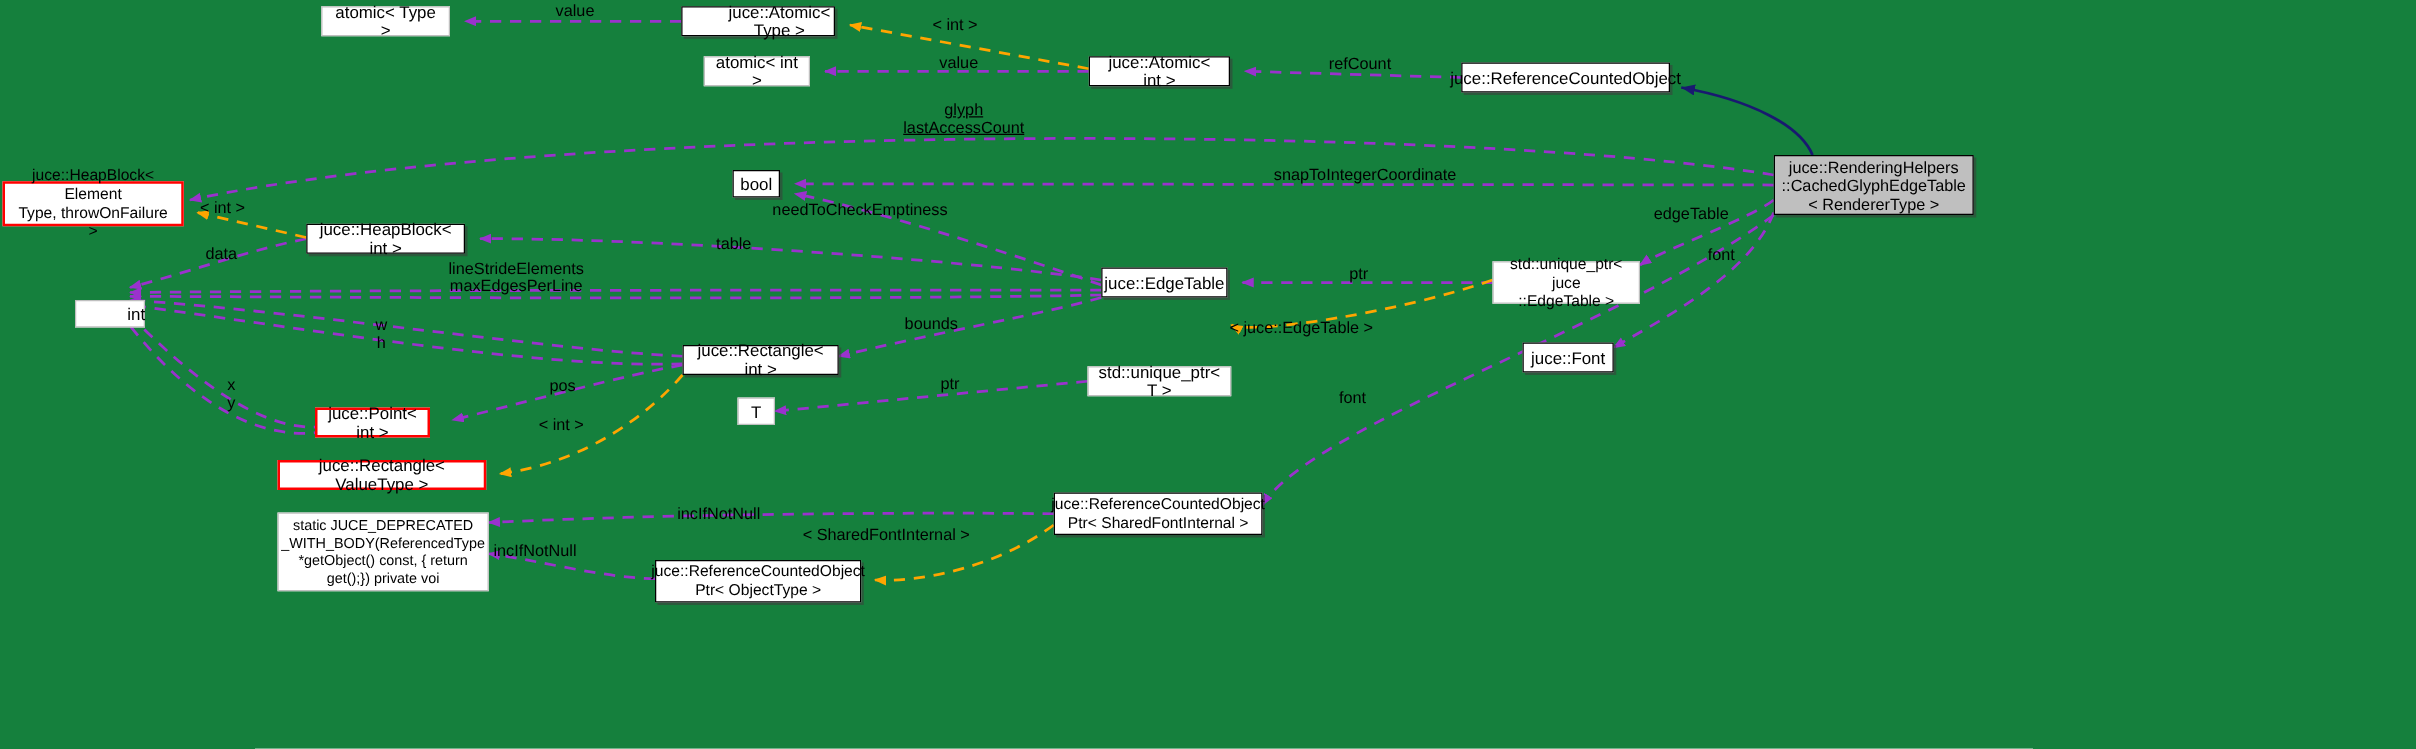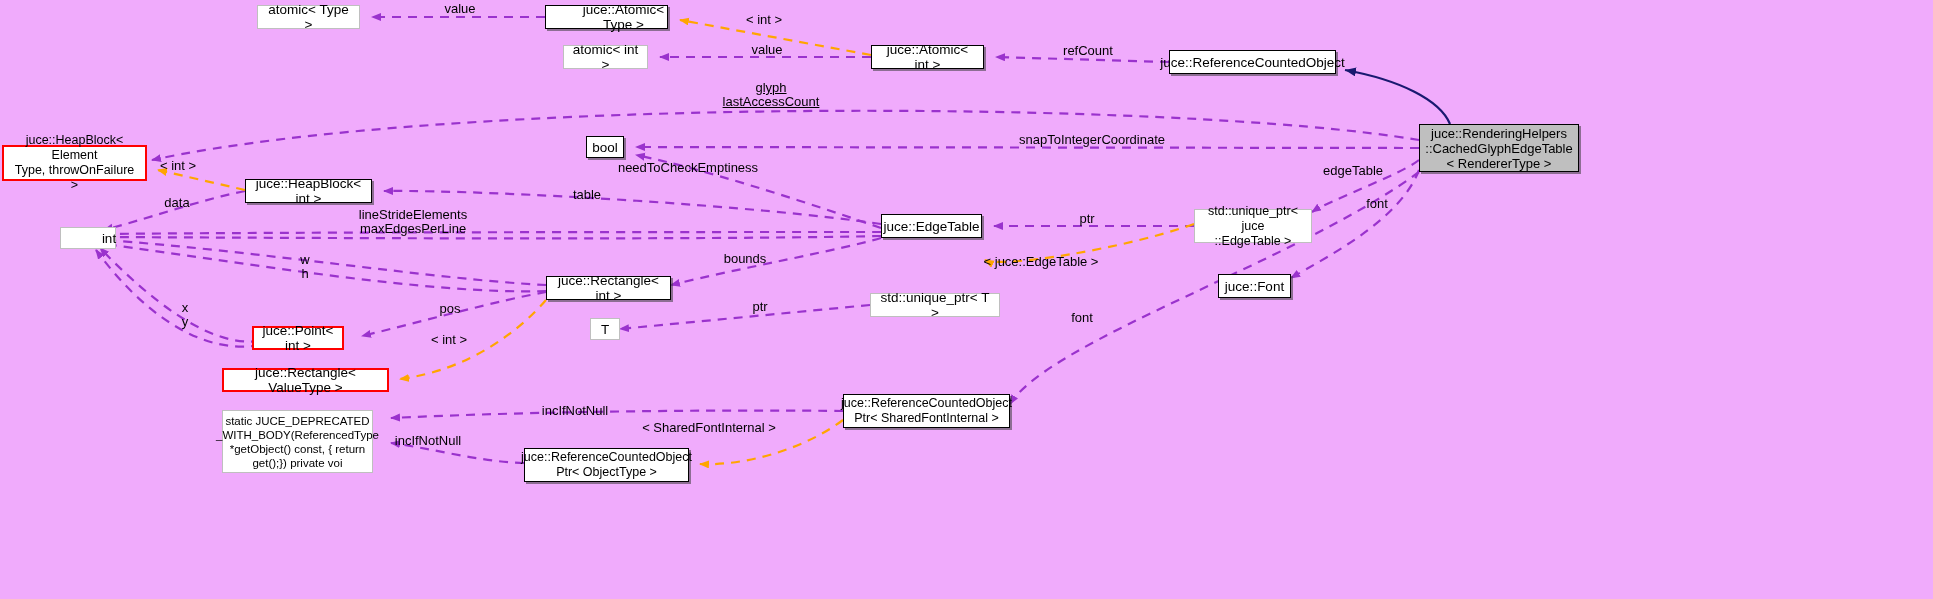--- a/index.html
+++ b/index.html
@@ -5,21 +5,21 @@
 <style>
   html, body {
     margin: 0;
     padding: 0;
     background: #ffffff;
   }
   #canvas {
     position: relative;
     width: 1933px;
     height: 599px;
-    background: #f0abfc;
+    background: #15803d;
     font-family: "Liberation Sans", "DejaVu Sans", sans-serif;
     overflow: hidden;
   }
   svg#edges {
     position: absolute;
     left: 0;
     top: 0;
     width: 1933px;
     height: 599px;
     pointer-events: none;
@@ -133,33 +133,33 @@
   <div class="node plain" style="left:563px;  top:45px;  width:85px;  height:24px;">atomic&lt; int &gt;</div>
   <div class="node doc" style="left:871px;  top:45px;  width:113px; height:24px;">juce::Atomic&lt; int &gt;</div>
   <div class="node doc" style="left:1169px; top:50px; width:167px; height:24px;">juce::ReferenceCountedObject</div>
   <div class="node focus" style="left:1419px; top:124px; width:160px; height:48px; font-size:13px; line-height:15px;">juce::RenderingHelpers
 ::CachedGlyphEdgeTable
 &lt; RendererType &gt;</div>
   <div class="node red" style="left:2px;   top:145px; width:145px; height:36px; font-size:12.5px; line-height:15px;">juce::HeapBlock&lt; Element
 Type, throwOnFailure &gt;</div>
   <div class="node doc" style="left:586px;  top:136px; width:38px;  height:22px;">bool</div>
   <div class="node doc" style="left:245px;  top:179px; width:127px; height:24px;">juce::HeapBlock&lt; int &gt;</div>
-  <div class="node plain" style="left:60px;   top:227px; width:52px;  height:22px;padding-left:48px;">int</div>
+  <div class="node plain" style="left:60px;   top:240px; width:52px;  height:22px;padding-left:48px;">int</div>
   <div class="node doc" style="left:881px;  top:214px; width:101px; height:24px;">juce::EdgeTable</div>
   <div class="node plain" style="left:1194px; top:209px; width:118px; height:34px; font-size:12.5px; line-height:15px;">std::unique_ptr&lt; juce
 ::EdgeTable &gt;</div>
   <div class="node doc" style="left:1218px; top:274px; width:73px;  height:24px;">juce::Font</div>
   <div class="node doc" style="left:546px;  top:276px; width:125px; height:24px;">juce::Rectangle&lt; int &gt;</div>
-  <div class="node plain" style="left:870px;  top:293px; width:130px; height:24px;">std::unique_ptr&lt; T &gt;</div>
+  <div class="node plain" style="left:870px;  top:293px; width:115px; height:24px;">std::unique_ptr&lt; T &gt;</div>
   <div class="node plain" style="left:590px;  top:318px; width:30px;  height:22px;">T</div>
   <div class="node red" style="left:252px;  top:326px; width:92px; height:24px;">juce::Point&lt; int &gt;</div>
   <div class="node red" style="left:222px; top:368px; width:167px; height:24px;">juce::Rectangle&lt; ValueType &gt;</div>
   <div class="node doc" style="left:843px; top:394px; width:167px; height:34px; font-size:12.5px; line-height:15px;">juce::ReferenceCountedObject
 Ptr&lt; SharedFontInternal &gt;</div>
-  <div class="node plain" style="left:222px; top:410px; width:151px; height:63px; font-size:11.5px; line-height:14px;">static JUCE_DEPRECATED
+  <div class="node plain" style="left:222px; top:410px; width:169px; height:63px; font-size:11.5px; line-height:14px;">static JUCE_DEPRECATED
 _WITH_BODY(ReferencedType
 *getObject() const, { return
 get();}) private voi</div>
   <div class="node doc" style="left:524px; top:448px; width:165px; height:34px; font-size:12.5px; line-height:15px;">juce::ReferenceCountedObject
 Ptr&lt; ObjectType &gt;</div>
 
   <div class="edge-label el-c" style="left:460px;  top:2px;">value</div>
   <div class="edge-label el-c" style="left:764px;  top:13px;">&lt; int &gt;</div>
   <div class="edge-label el-c" style="left:767px;  top:43px;">value</div>
   <div class="edge-label el-c" style="left:1088px; top:44px;">refCount</div>

